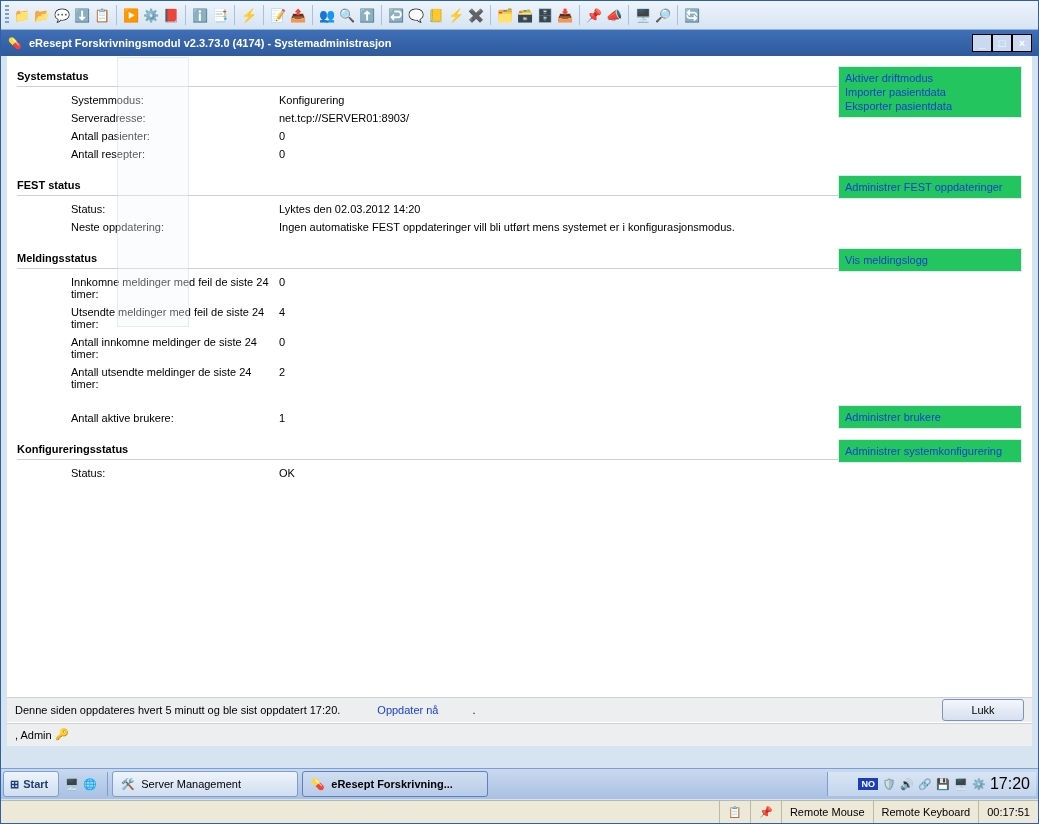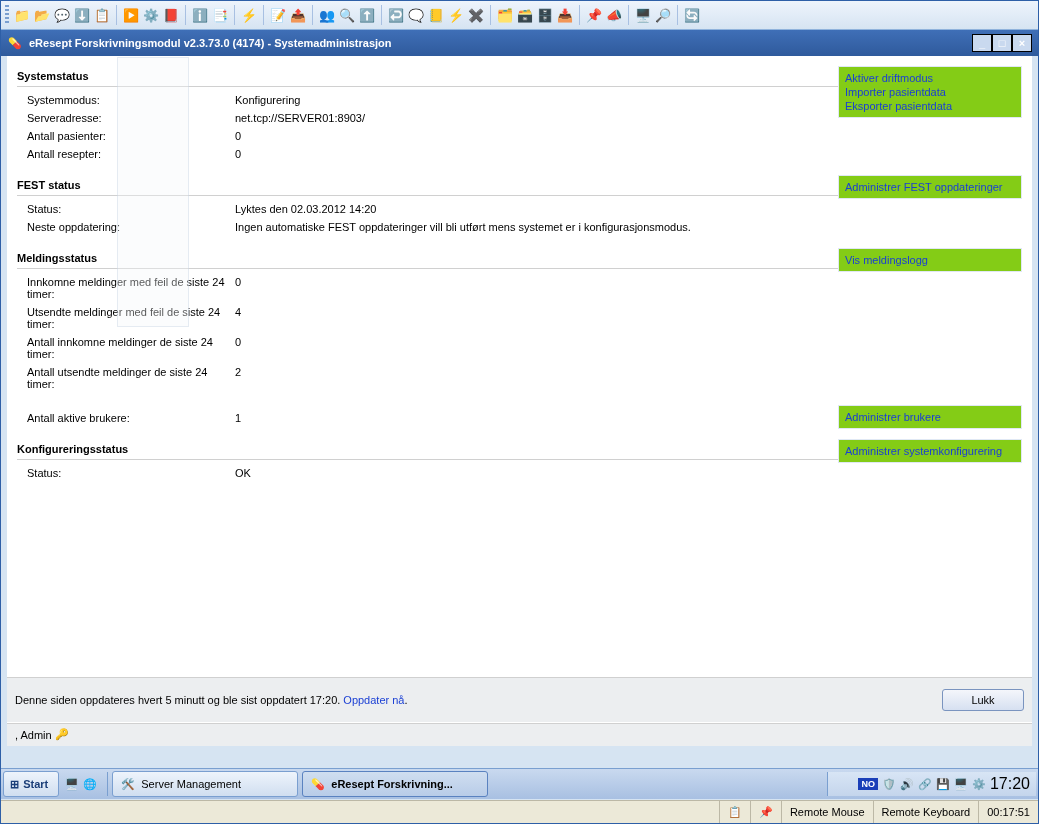--- a/index.html
+++ b/index.html
@@ -14,26 +14,26 @@
   .app-titlebar .ico{width:16px;height:16px;margin-right:6px;display:inline-flex;align-items:center;justify-content:center;}
   .winbtns{margin-left:auto;display:flex;gap:0;}
   .winbtn{width:18px;height:16px;background:#c9d9ef;border:1px solid #000;display:flex;align-items:center;justify-content:center;font-weight:bold;font-family:Arial;font-size:11px;cursor:pointer;}
   
   .app-body{background:#fff;margin:0 6px;height:690px;position:relative;overflow:hidden;}
   .content{padding:10px 10px 0 10px;}
   .section{position:relative;margin-bottom:6px;}
   .sec-head{font-weight:bold;border-bottom:1px solid #d0d0d0;padding:4px 0 4px 0;}
   .sec-body{padding:4px 0 6px 10px;}
   .row{display:flex;align-items:flex-start;padding:3px 0;}
-  .row .lbl{width:208px;color:#000;}
+  .row .lbl{width:208px;color:#000;margin-left:44px;}
   .row .val{flex:1;color:#000;}
-  .sidelinks{position:absolute;right:0;top:0;width:170px;border:1px solid #e0e8f4;padding:4px 6px;background:#84cc16;}
+  .sidelinks{position:absolute;right:0;top:0;width:170px;border:1px solid #e0e8f4;padding:4px 6px;background:#22c55e;}
   .sidelink{color:#1a3fd4;cursor:pointer;padding:1px 0;}
   
-  .app-footer1{position:absolute;left:0;right:0;bottom:24px;height:24px;background:#eceef0;border-top:1px solid #d0d0d0;display:flex;align-items:center;padding:10px 8px;}
+  .app-footer1{position:absolute;left:0;right:0;bottom:24px;height:24px;background:#eceef0;border-top:1px solid #d0d0d0;display:flex;align-items:center;padding:0 8px;gap:34px;}
   .app-footer1 .link{color:#1a3fd4;cursor:pointer;margin-left:3px;}
   .lukk-btn{margin-left:auto;width:80px;height:20px;background:linear-gradient(#f4f6fb,#d6e0f1);border:1px solid #7a94bf;border-radius:3px;display:flex;align-items:center;justify-content:center;cursor:pointer;}
   .app-footer2{position:absolute;left:0;right:0;bottom:0;height:22px;background:#eceef0;border-top:1px solid #d0d0d0;display:flex;align-items:center;padding:0 8px;}
   .key-ico{width:14px;height:14px;margin-left:4px;display:inline-block;}
   
   .taskbar{position:absolute;left:0;right:0;bottom:24px;height:30px;background:linear-gradient(#c9d9ef,#a8c0e2);display:flex;align-items:center;padding:0 2px;border-top:1px solid #7a9fd0;}
   .start-btn{height:24px;padding:0 10px 0 6px;background:linear-gradient(#eef4fc,#d0def0);border:1px solid #7a9fd0;border-radius:3px;display:flex;align-items:center;font-weight:bold;color:#1b3e78;cursor:pointer;gap:4px;}
   .ql{display:flex;align-items:center;gap:4px;margin:0 6px;}
   .task-btn{height:24px;min-width:168px;padding:0 8px;background:linear-gradient(#eef4fc,#d0def0);border:1px solid #7a9fd0;border-radius:3px;display:flex;align-items:center;gap:6px;cursor:pointer;margin-right:4px;}
   .task-btn.active{background:linear-gradient(#d0def0,#b8cce8);border-color:#5a82c0;font-weight:bold;}

